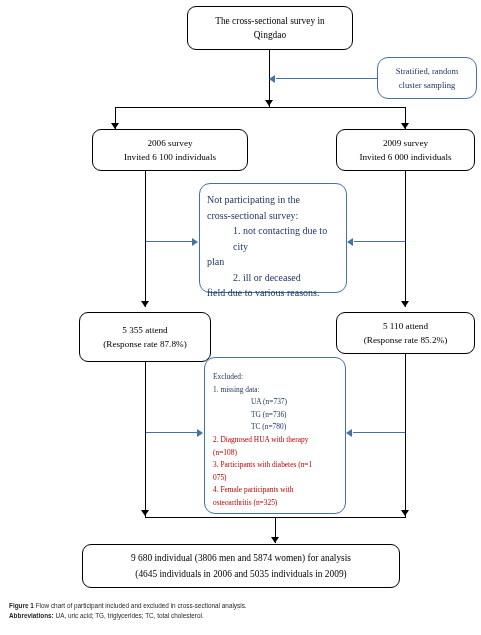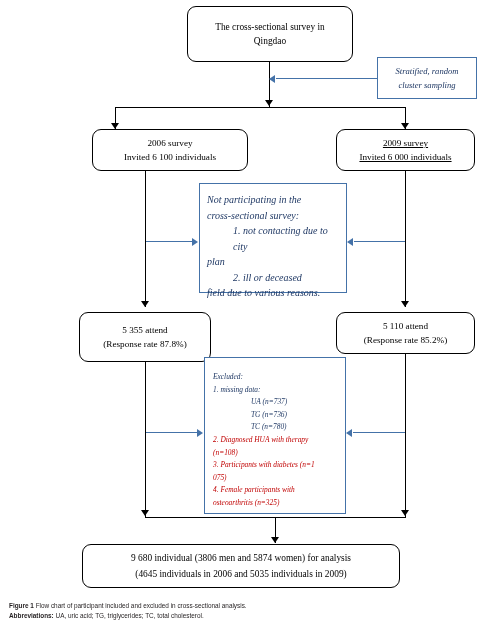--- a/index.html
+++ b/index.html
@@ -34,26 +34,25 @@
     background: #ffffff;
     font-size: 9.2px;
     line-height: 14px;
     color: #000000;
     z-index: 5;
   }
   .box .ln { display: block; white-space: nowrap; }
 
   .box-blue {
     border: 1.2px solid #4472a8;
-    border-radius: 0;
+    border-radius: 11px;
     color: #1f3864;
     align-items: flex-start;
     justify-content: flex-start;
     text-align: left;
-    font-style: italic;
   }
 
   
   .vline {
     position: absolute;
     width: 0;
     border-left: 1.4px solid #000000;
     z-index: 2;
   }
   .hline {
@@ -87,26 +86,26 @@
   .barrowright {
     position: absolute;
     width: 0; height: 0;
     border-top: 4px solid transparent;
     border-bottom: 4px solid transparent;
     border-left: 6.5px solid #4472a8;
     z-index: 3;
   }
 
   
-  #box-top      { left:187px; top:6px;   width:166px; height:56px; }
+  #box-top      { left:187px; top:6px;   width:166px; height:44px; }
   #box-sampling { left:377px; top:57px;  width:100px; height:42px;
                   align-items:center; justify-content:center; text-align:center;
                   font-size:8.6px; line-height:14px; }
   #box-2006     { left:92px;  top:129px; width:156px; height:42px; }
-  #box-2009     { left:336px; top:129px; width:139px; height:42px;text-decoration:underline; }
+  #box-2009     { left:336px; top:129px; width:139px; height:42px; }
   #box-notpart  { left:199px; top:183px; width:148px; height:110px;
                   padding:8px 7px 0 7px; font-size:10px; line-height:15.5px; }
   #box-5355     { left:79px;  top:312px; width:132px; height:50px; }
   #box-5110     { left:336px; top:312px; width:139px; height:42px;text-align:center; }
   #box-excluded { left:204px; top:357px; width:142px; height:157px;
                   padding:13px 4px 0 8px; font-size:7.4px; line-height:12.6px; }
   #box-final    { left:82px;  top:544px; width:318px; height:44px; }
 
   #box-top .ln, #box-final .ln { font-size:9.4px; }
   #box-final { line-height:16px; }

